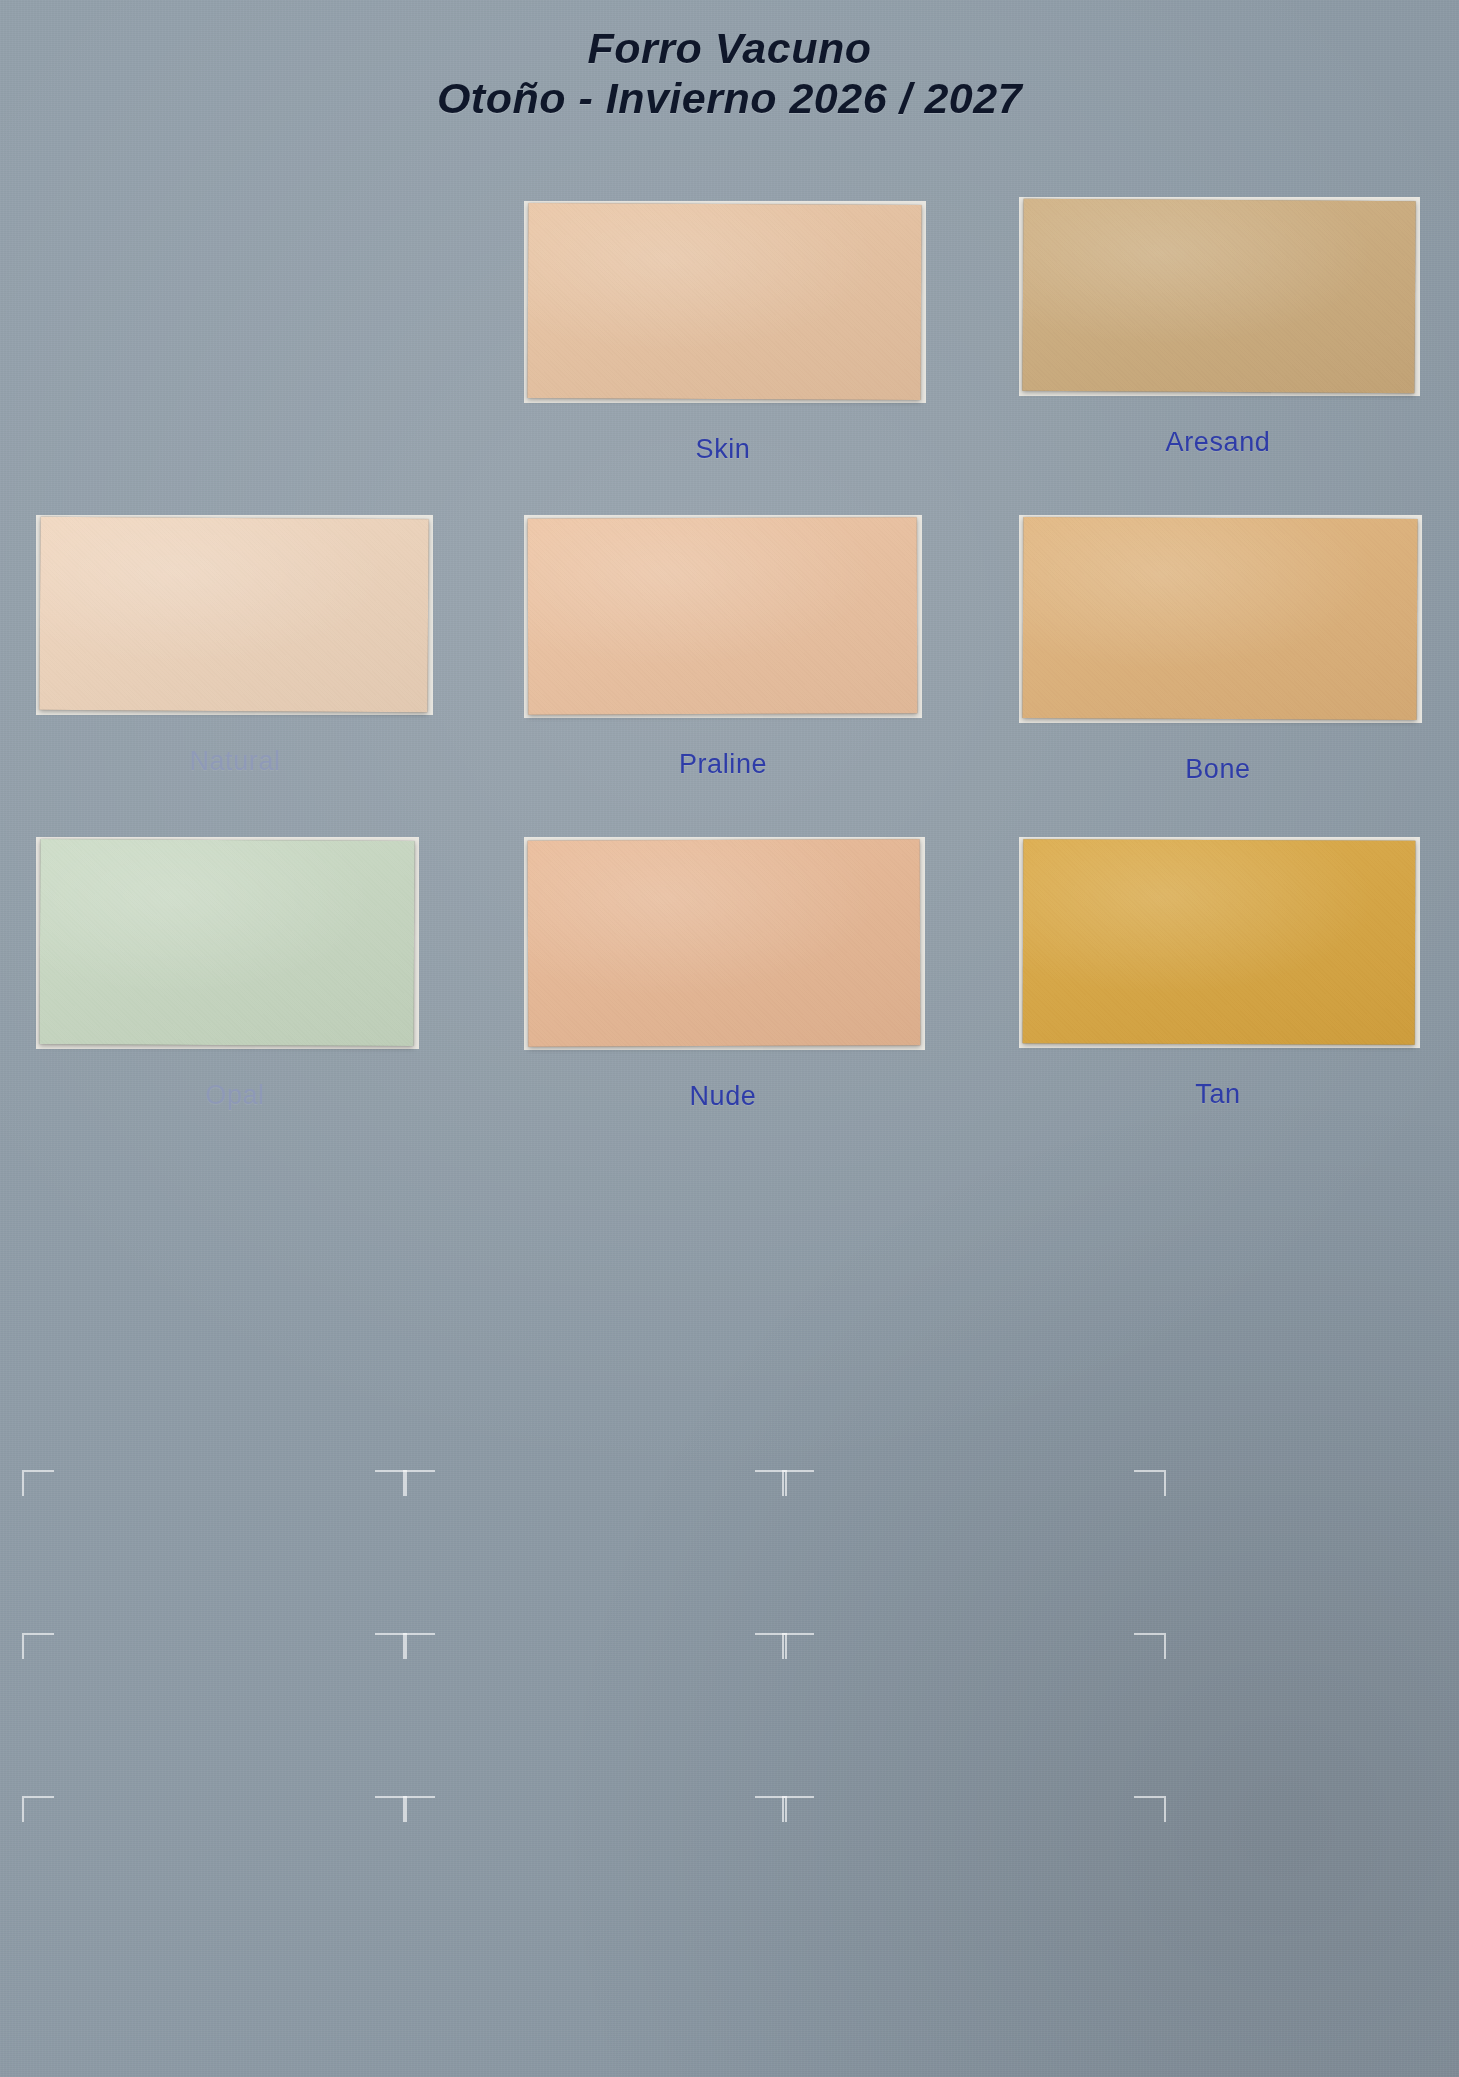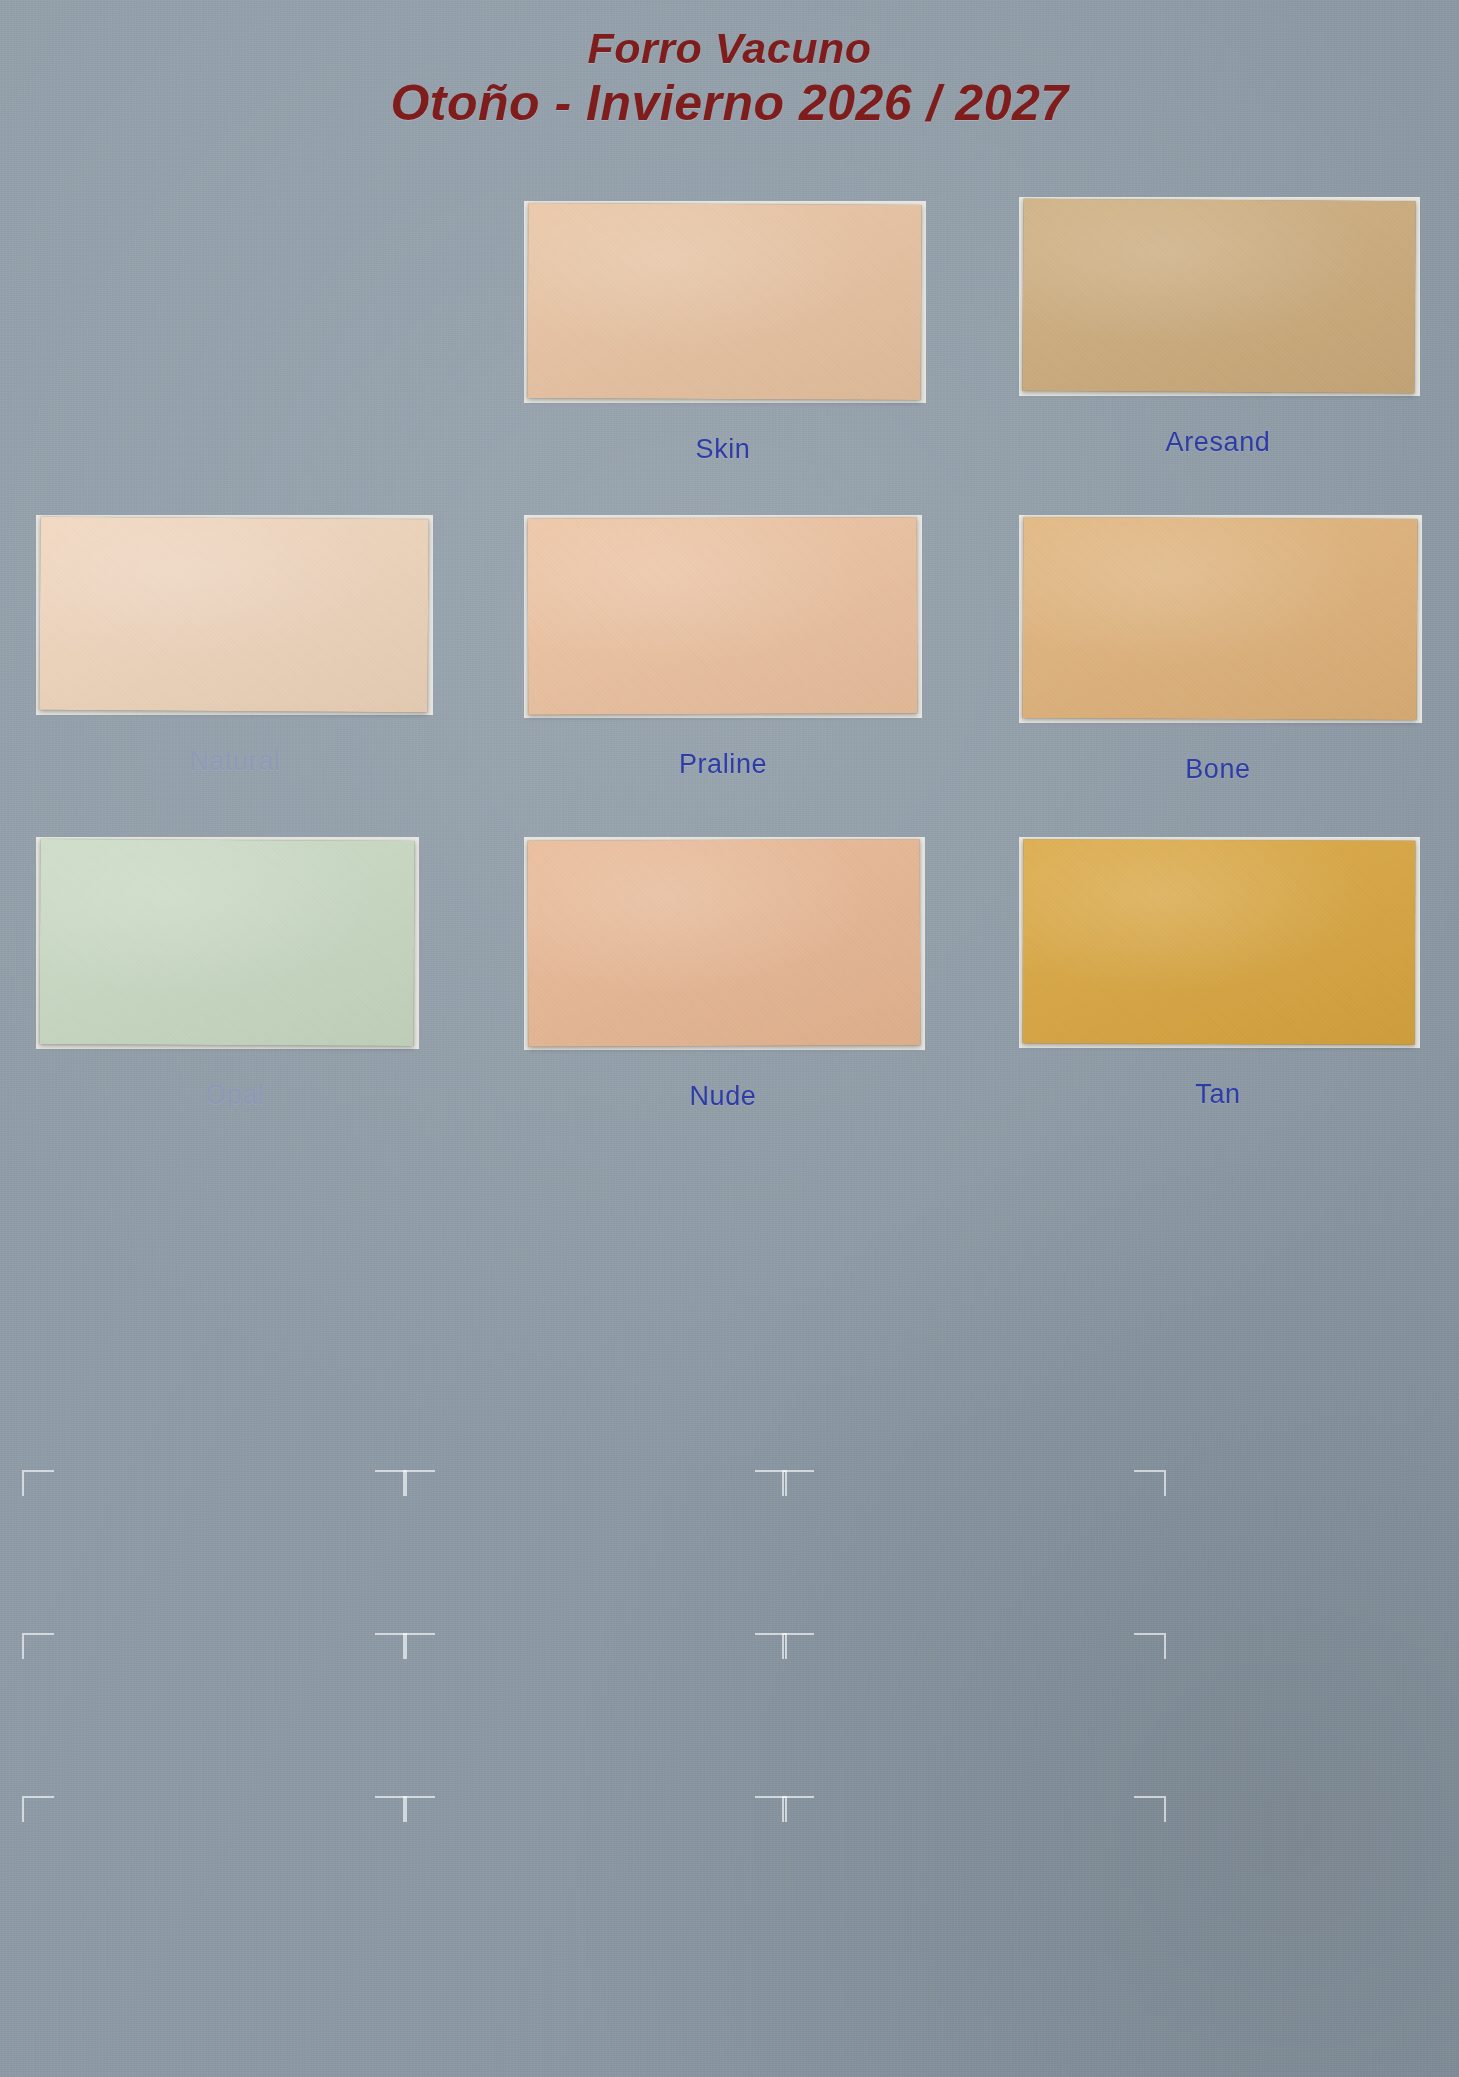--- a/index.html
+++ b/index.html
@@ -42,30 +42,30 @@
   
   #title-block {
     position: absolute;
     top: 24px;
     left: 0;
     width: 100%;
     text-align: center;
     z-index: 6;
   }
   .title-line {
-    color: #7f1d1d;
+    color: #0f172a;
     font-weight: bold;
     font-style: italic;
     letter-spacing: 0.5px;
     line-height: 1.16;
     text-shadow: 0 1px 0 rgba(255,255,255,0.18);
     text-align: center;
   }
   #title-main   { font-size: 43px; }
-  #title-season { font-size: 50px; }
+  #title-season { font-size: 43px; }
 
   
   #grid {
     position: absolute;
     top: 196px;
     left: 0;
     width: 1459px;
     z-index: 5;
   }
   .grid-row {

